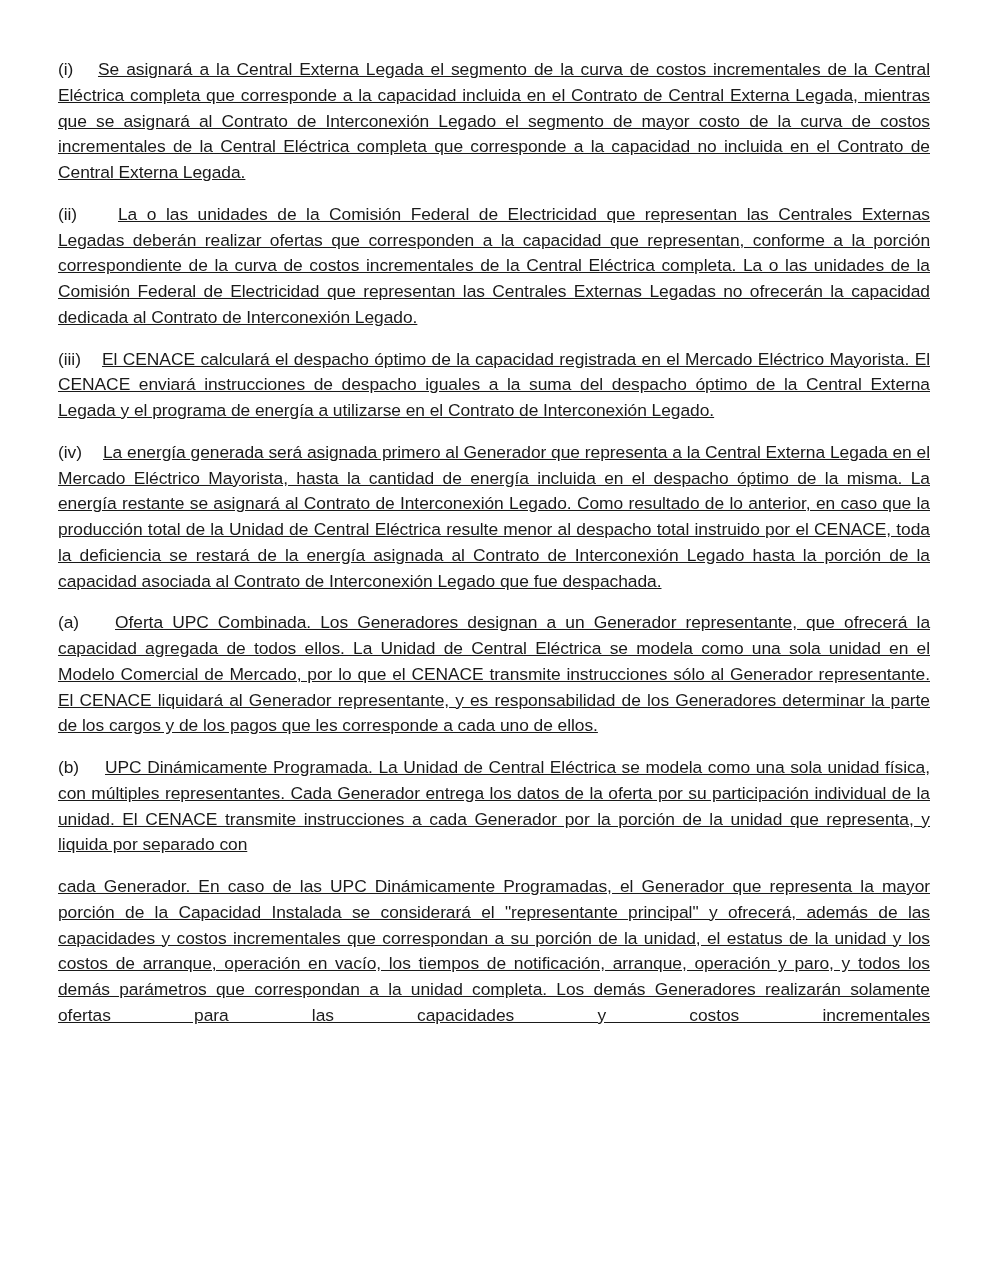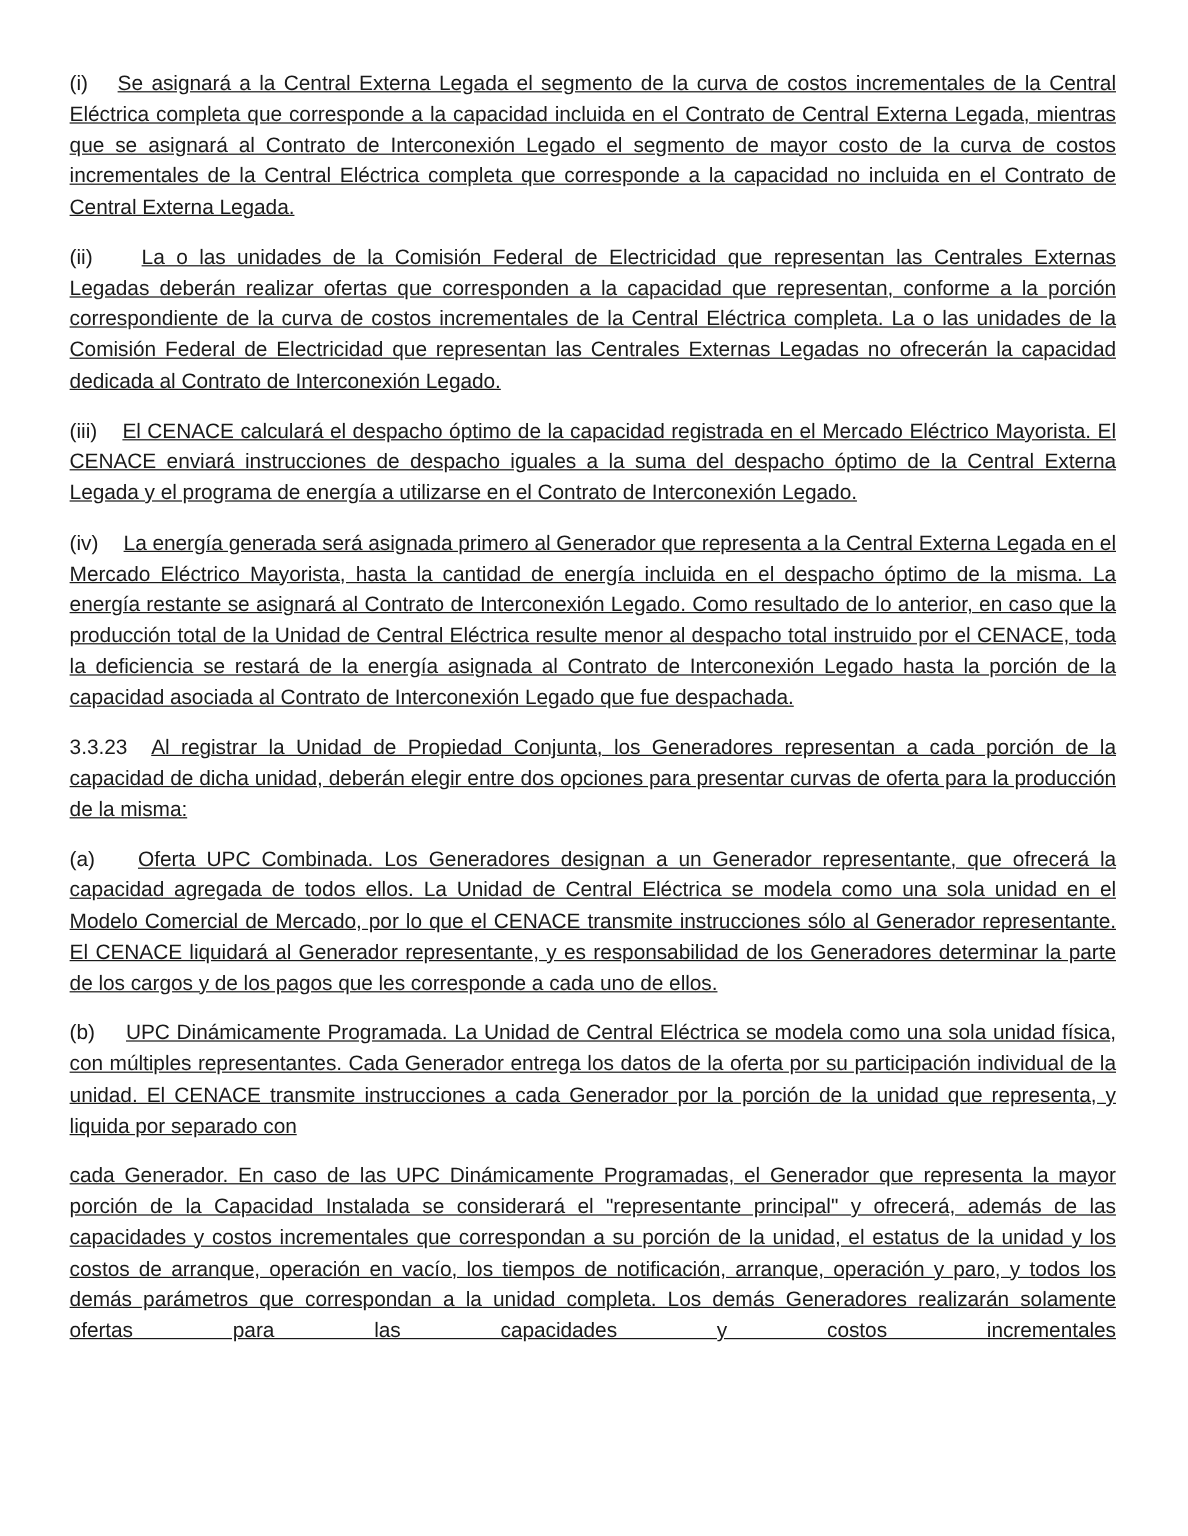--- a/index.html
+++ b/index.html
@@ -51,21 +51,20 @@
 <div class="page">
 
   <p class="para"><span class="marker m-i">(i)</span><span>Se asignará a la Central Externa Legada el segmento de la curva de costos incrementales de la Central Eléctrica completa que corresponde a la capacidad incluida en el Contrato de Central Externa Legada, mientras que se asignará al Contrato de Interconexión Legado el segmento de mayor costo de la curva de costos incrementales de la Central Eléctrica completa que corresponde a la capacidad no incluida en el Contrato de Central Externa Legada.</span></p>
 
   <p class="para"><span class="marker m-ii">(ii)</span><span>La o las unidades de la Comisión Federal de Electricidad que representan las Centrales Externas Legadas deberán realizar ofertas que corresponden a la capacidad que representan, conforme a la porción correspondiente de la curva de costos incrementales de la Central Eléctrica completa. La o las unidades de la Comisión Federal de Electricidad que representan las Centrales Externas Legadas no ofrecerán la capacidad dedicada al Contrato de Interconexión Legado.</span></p>
 
   <p class="para"><span class="marker m-iii">(iii)</span><span>El CENACE calculará el despacho óptimo de la capacidad registrada en el Mercado Eléctrico Mayorista. El CENACE enviará instrucciones de despacho iguales a la suma del despacho óptimo de la Central Externa Legada y el programa de energía a utilizarse en el Contrato de Interconexión Legado.</span></p>
 
   <p class="para"><span class="marker m-iv">(iv)</span><span>La energía generada será asignada primero al Generador que representa a la Central Externa Legada en el Mercado Eléctrico Mayorista, hasta la cantidad de energía incluida en el despacho óptimo de la misma. La energía restante se asignará al Contrato de Interconexión Legado. Como resultado de lo anterior, en caso que la producción total de la Unidad de Central Eléctrica resulte menor al despacho total instruido por el CENACE, toda la deficiencia se restará de la energía asignada al Contrato de Interconexión Legado hasta la porción de la capacidad asociada al Contrato de Interconexión Legado que fue despachada.</span></p>
 
-  <p class="para"><span class="marker m-num">3.3.23</span><span>Al registrar la Unidad de Propiedad Conjunta, los Generadores representan a cada porción de la capacidad de dicha unidad, deberán elegir entre dos opciones para presentar curvas de oferta para la producción de la misma:</span></p>
 
   <p class="para"><span class="marker m-a">(a)</span><span>Oferta UPC Combinada. Los Generadores designan a un Generador representante, que ofrecerá la capacidad agregada de todos ellos. La Unidad de Central Eléctrica se modela como una sola unidad en el Modelo Comercial de Mercado, por lo que el CENACE transmite instrucciones sólo al Generador representante. El CENACE liquidará al Generador representante, y es responsabilidad de los Generadores determinar la parte de los cargos y de los pagos que les corresponde a cada uno de ellos.</span></p>
 
   <p class="para cut"><span class="marker m-b">(b)</span><span>UPC Dinámicamente Programada. La Unidad de Central Eléctrica se modela como una sola unidad física, con múltiples representantes. Cada Generador entrega los datos de la oferta por su participación individual de la unidad. El CENACE transmite instrucciones a cada Generador por la porción de la unidad que representa, y liquida por separado con</span></p>
 
   <p class="para last-cont"><span>cada Generador. En caso de las UPC Dinámicamente Programadas, el Generador que representa la mayor porción de la Capacidad Instalada se considerará el "representante principal" y ofrecerá, además de las capacidades y costos incrementales que correspondan a su porción de la unidad, el estatus de la unidad y los costos de arranque, operación en vacío, los tiempos de notificación, arranque, operación y paro, y todos los demás parámetros que correspondan a la unidad completa. Los demás Generadores realizarán solamente ofertas para las capacidades y costos incrementales</span></p>
 
 </div>
 
 </body></html>

